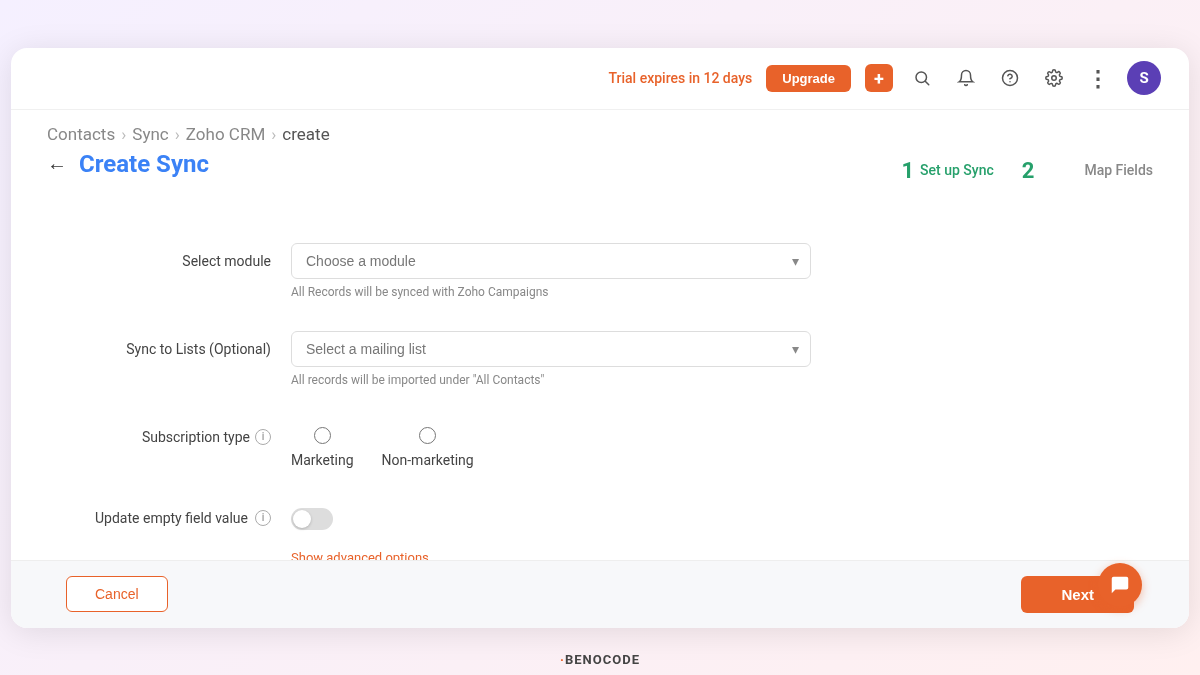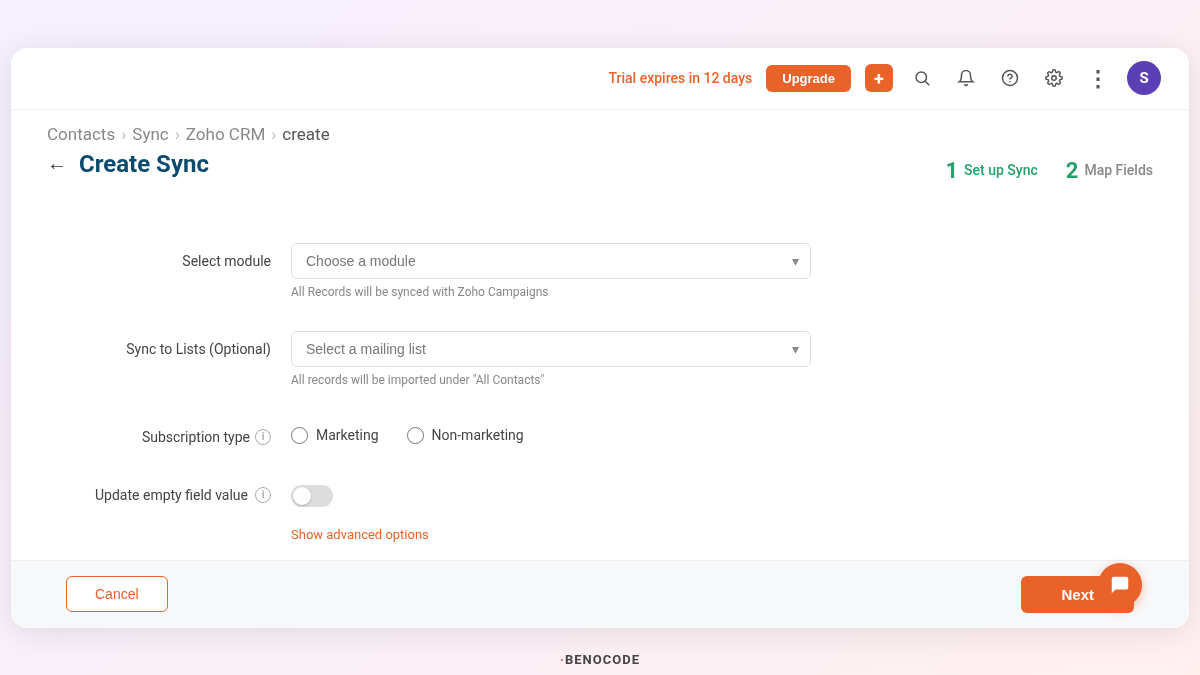--- a/index.html
+++ b/index.html
@@ -106,21 +106,21 @@
     .back-btn {
       font-size: 20px;
       color: #333;
       cursor: pointer;
       background: none;
       border: none;
     }
     .page-title {
       font-size: 24px;
       font-weight: 700;
-      color: #0c4a6e;
+      color: #3b82f6;
     }
     .subtitle {
       font-size: 13px;
       color: #888;
       padding-left: 69px;
       margin-top: 2px;
     }
     
     .steps-row {
       display: flex;
@@ -136,21 +136,21 @@
       font-size: 14px;
     }
     .step-num {
       font-size: 22px;
       font-weight: 700;
     }
     .step-label { font-weight: 500; }
     .step.active .step-num { color: #26a06b; }
     .step.active .step-label { color: #26a06b; }
     .step.done .step-num { color: #26a06b; }
-    .step.done .step-label { color: #888; }
+    .step.done .step-label { color: #888; margin-left: 44px; }
     
     .form-area {
       flex: 1;
       padding: 28px 80px 0 80px;
       overflow-y: auto;
     }
     .form-row {
       display: flex;
       align-items: flex-start;
       margin-bottom: 28px;
@@ -203,20 +203,21 @@
       gap: 28px;
       padding-top: 8px;
     }
     .radio-option {
       display: flex;
       align-items: center;
       gap: 8px;
       font-size: 14px;
       color: #444;
       cursor: pointer;
+      flex-direction: column;
     }
     .radio-option input[type="radio"] {
       width: 17px;
       height: 17px;
       cursor: pointer;
       accent-color: #26a06b;
     }
     .label-with-icon {
       display: flex;
       align-items: center;

